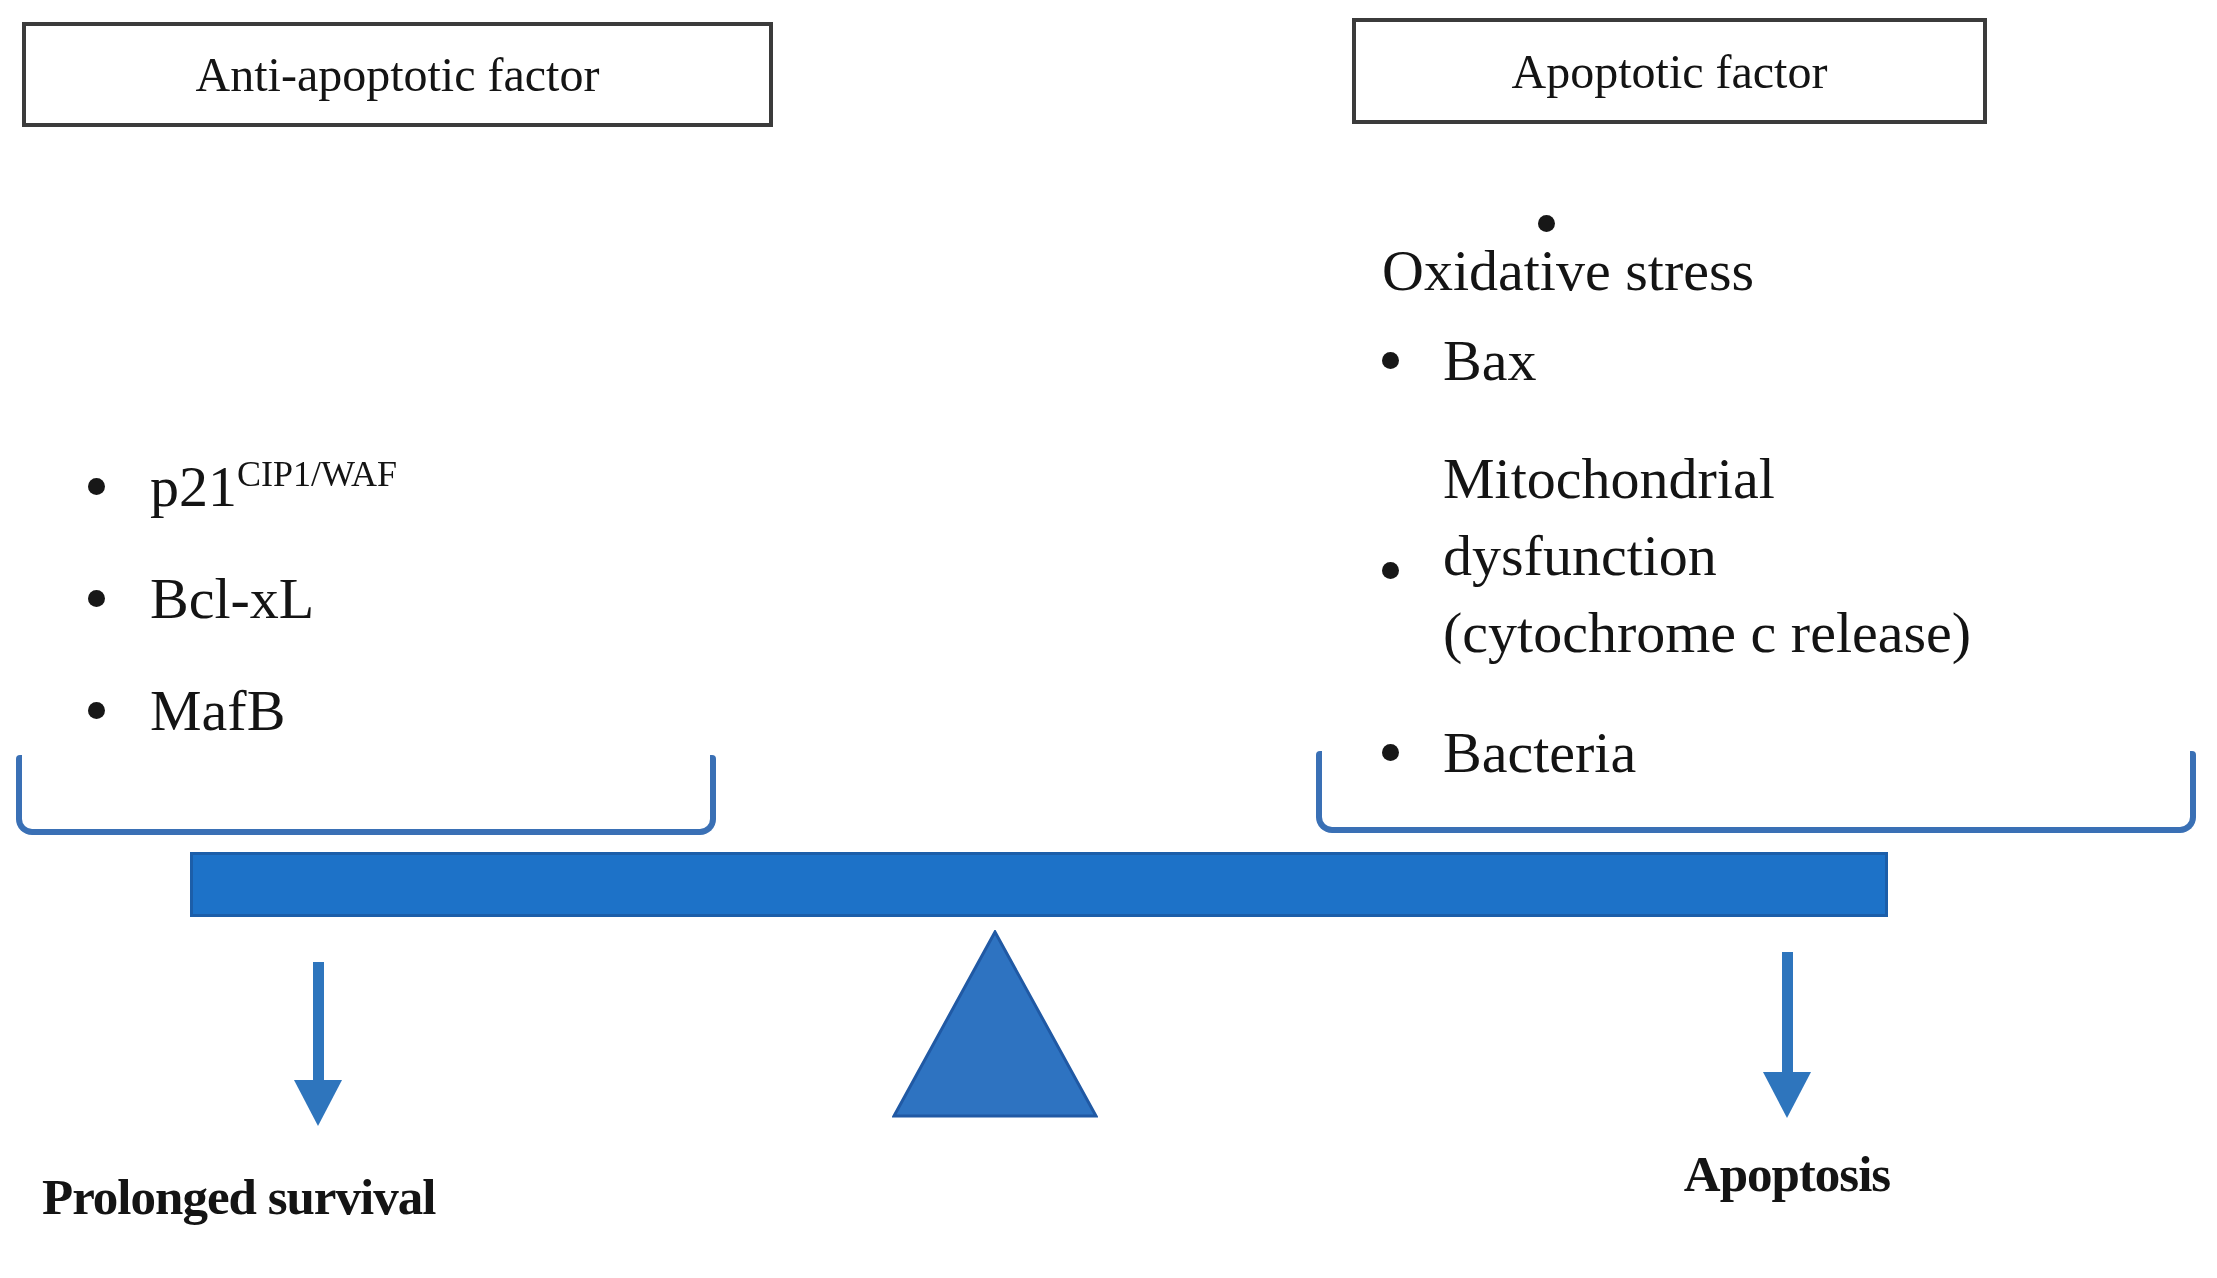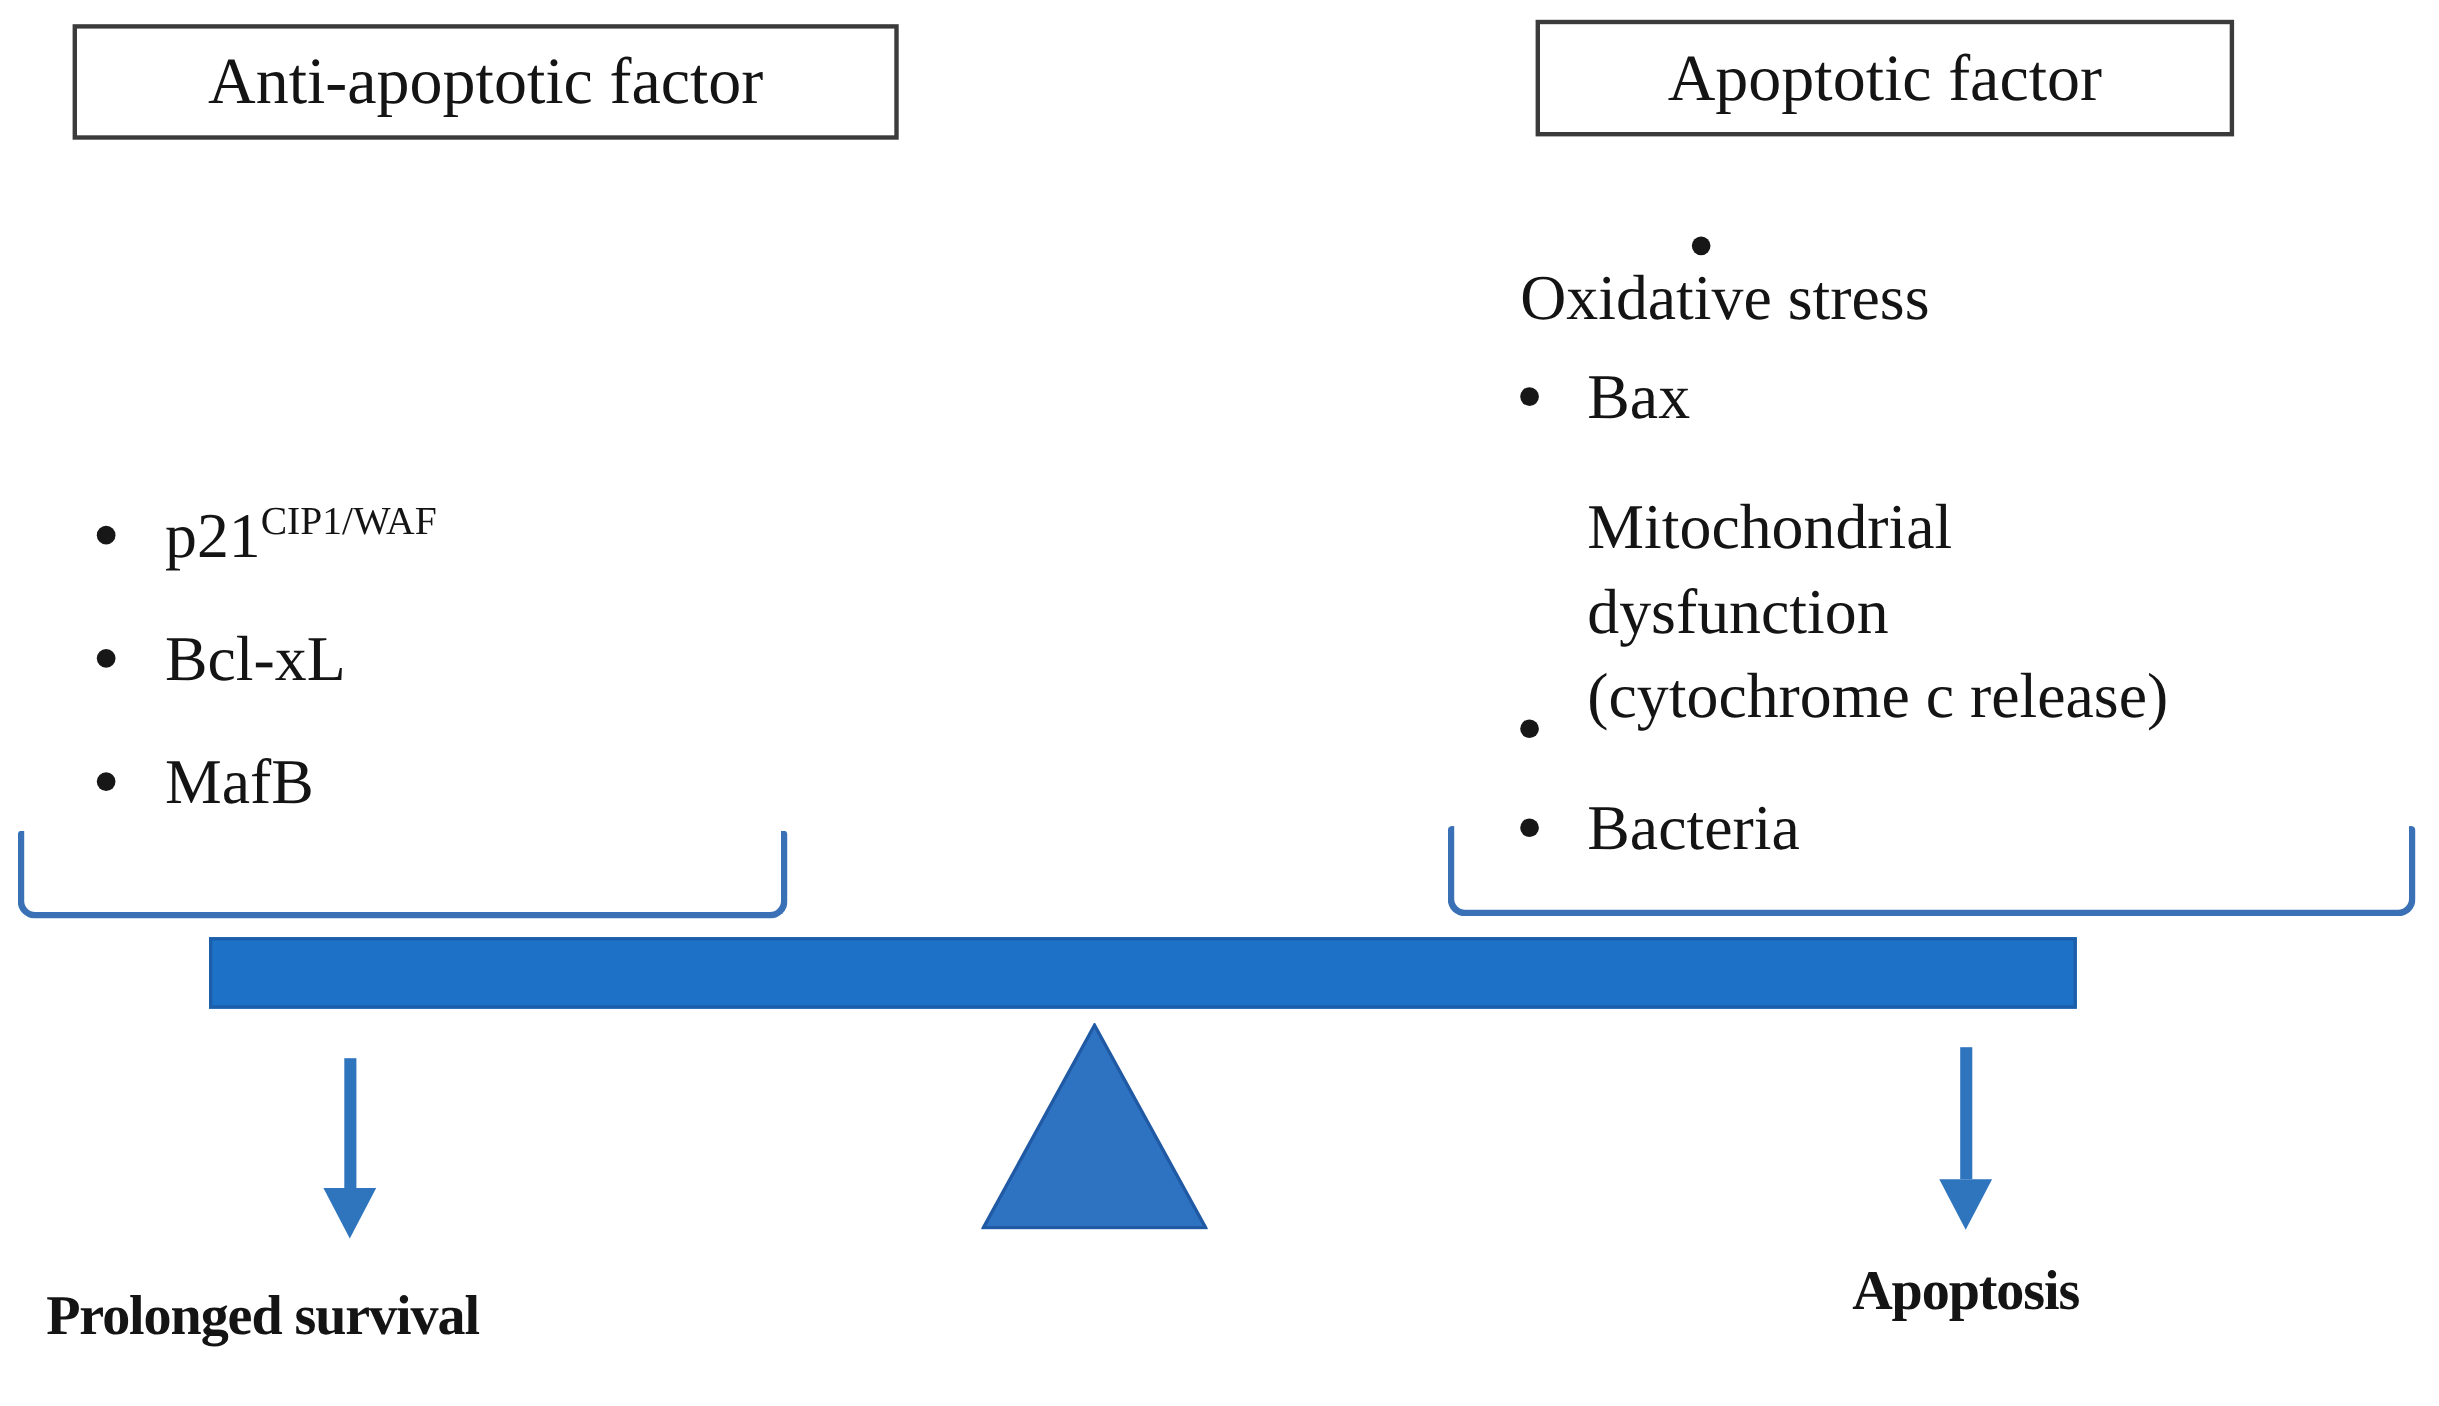--- a/index.html
+++ b/index.html
@@ -14,37 +14,36 @@
     overflow: hidden;
   }
 
   
   .factor-box {
     position: absolute;
     border: 4px solid var(--box-border, #3b3b3b);
     display: flex;
     align-items: center;
     justify-content: center;
-    font-size: 60px;
+    font-size: 48px;
     background: #ffffff;
-    margin-left: 44px;
   }
   #box-left  { left: 22px;   top: 22px; width: 751px; height: 105px; }
   #box-right { left: 1352px; top: 18px; width: 635px; height: 106px; }
 
   
   .list-row {
     position: absolute;
     display: flex;
     align-items: center;
     font-size: 58px;
     line-height: 77px;
     white-space: nowrap;
   }
-  .list-row.multiline { align-items: flex-end; }
+  .list-row.multiline { align-items: center; }
   .bullet-dot {
     width: 17px; height: 17px;
     background: #171717;
     border-radius: 50%;
     flex: 0 0 auto;
   }
   .left-list .bullet-dot  { margin-right: 45px; }
   .right-list .bullet-dot { margin-right: 44px; }
   .list-row.multiline .bullet-dot { margin-top: 30px; }
   .li-text sup {

